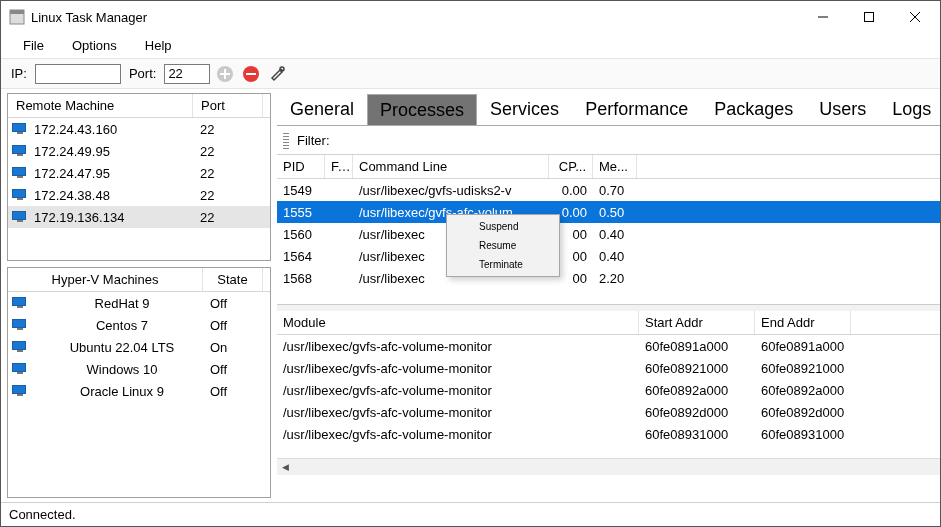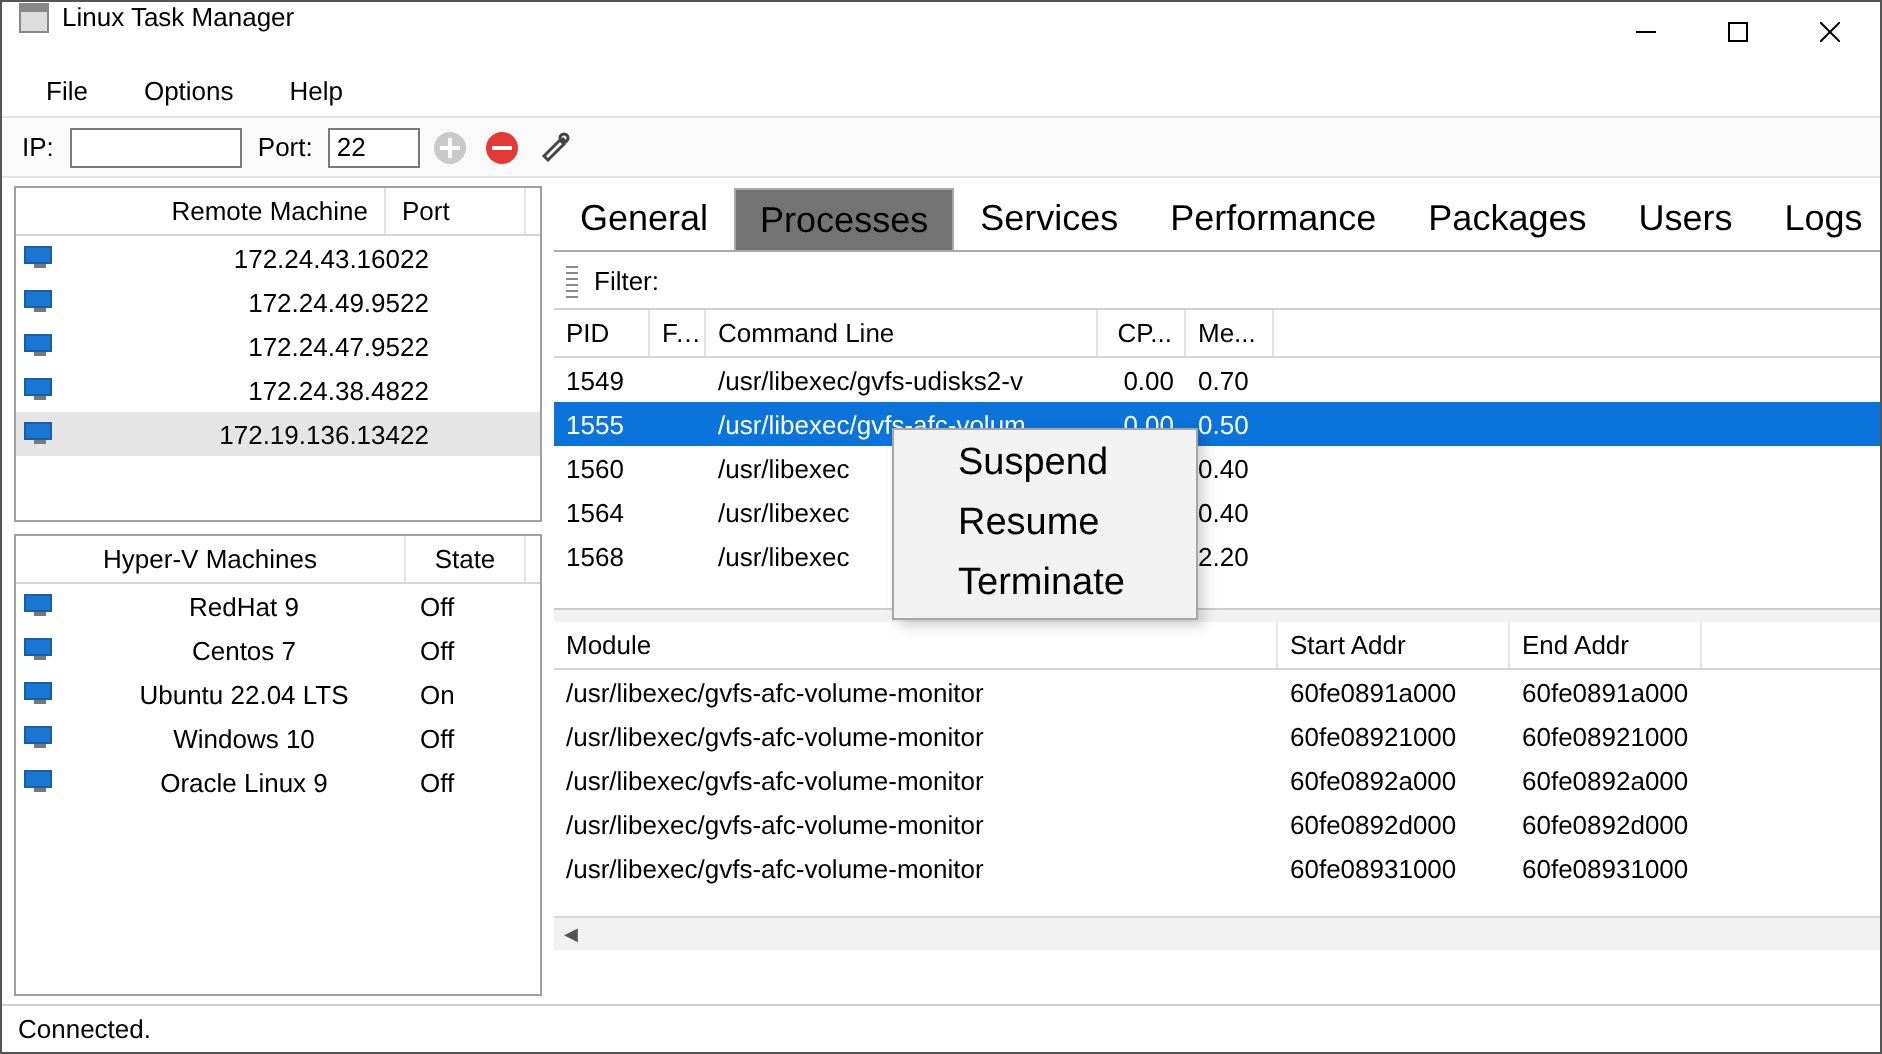--- a/index.html
+++ b/index.html
@@ -12,20 +12,21 @@
     width: 941px;
     height: 527px;
     overflow: hidden;
     border: 1px solid #555;
     position: relative;
   }
   
   .titlebar {
     height: 32px;
     display: flex;
+    align-items: center;
     padding: 0 2px 0 8px;
     background: #fff;
   }
   .titlebar .app-icon { width: 16px; height: 16px; margin-right: 6px; }
   .titlebar .title { flex: 1; font-size: 13px; }
   .winbtn { width: 46px; height: 30px; display: flex; align-items: center; justify-content: center; }
   .winbtn svg { stroke: #000; stroke-width: 1; fill: none; }
   
   .menubar {
     height: 26px;
@@ -90,21 +91,21 @@
   .row {
     display: flex;
     align-items: center;
     height: 22px;
     padding-left: 4px;
   }
   .row.selected { background: #e5e5e5; }
   .mon-icon { width:16px; height:12px; margin-right:6px; flex:none; }
   .mon-icon .screen{ width:14px; height:9px; background:#1976d2; border:1px solid #1560a8; }
   .mon-icon .stand{ width:6px; height:2px; background:#777; margin:0 auto;}
-  .left-col .c1 { width: 185px; text-align: right; }
+  .left-col .c1 { width: 185px; }
   .left-col .c2 { width: 70px; }
 
   
   .right-col {
     flex: 1;
     display: flex;
     flex-direction: column;
     padding: 4px 6px 4px 0;
     position: relative;
   }
@@ -190,21 +191,21 @@
 
   
   .context-menu {
     position:absolute;
     background:#f2f2f2;
     border:1px solid #a6a6a6;
     box-shadow:3px 3px 6px rgba(0,0,0,0.18);
     padding:2px;
     z-index:50;
   }
-  .context-menu .cm-item { padding:4px 34px 4px 30px; font-size:19px; white-space:nowrap; }
+  .context-menu .cm-item { padding:4px 34px 4px 30px; font-size:10px; white-space:nowrap; }
 
   
   .proc-wrap { position:relative; height:150px; border-bottom:1px solid #ccc; }
   .mod-wrap  { position:relative; height:164px; }
   .grid-scroll-area { position:absolute; top:0; left:0; right:17px; bottom:0; overflow:hidden;}
   .mod-wrap .grid-scroll-area { bottom:17px; }
 
 </style>
 </head>
 <body>

